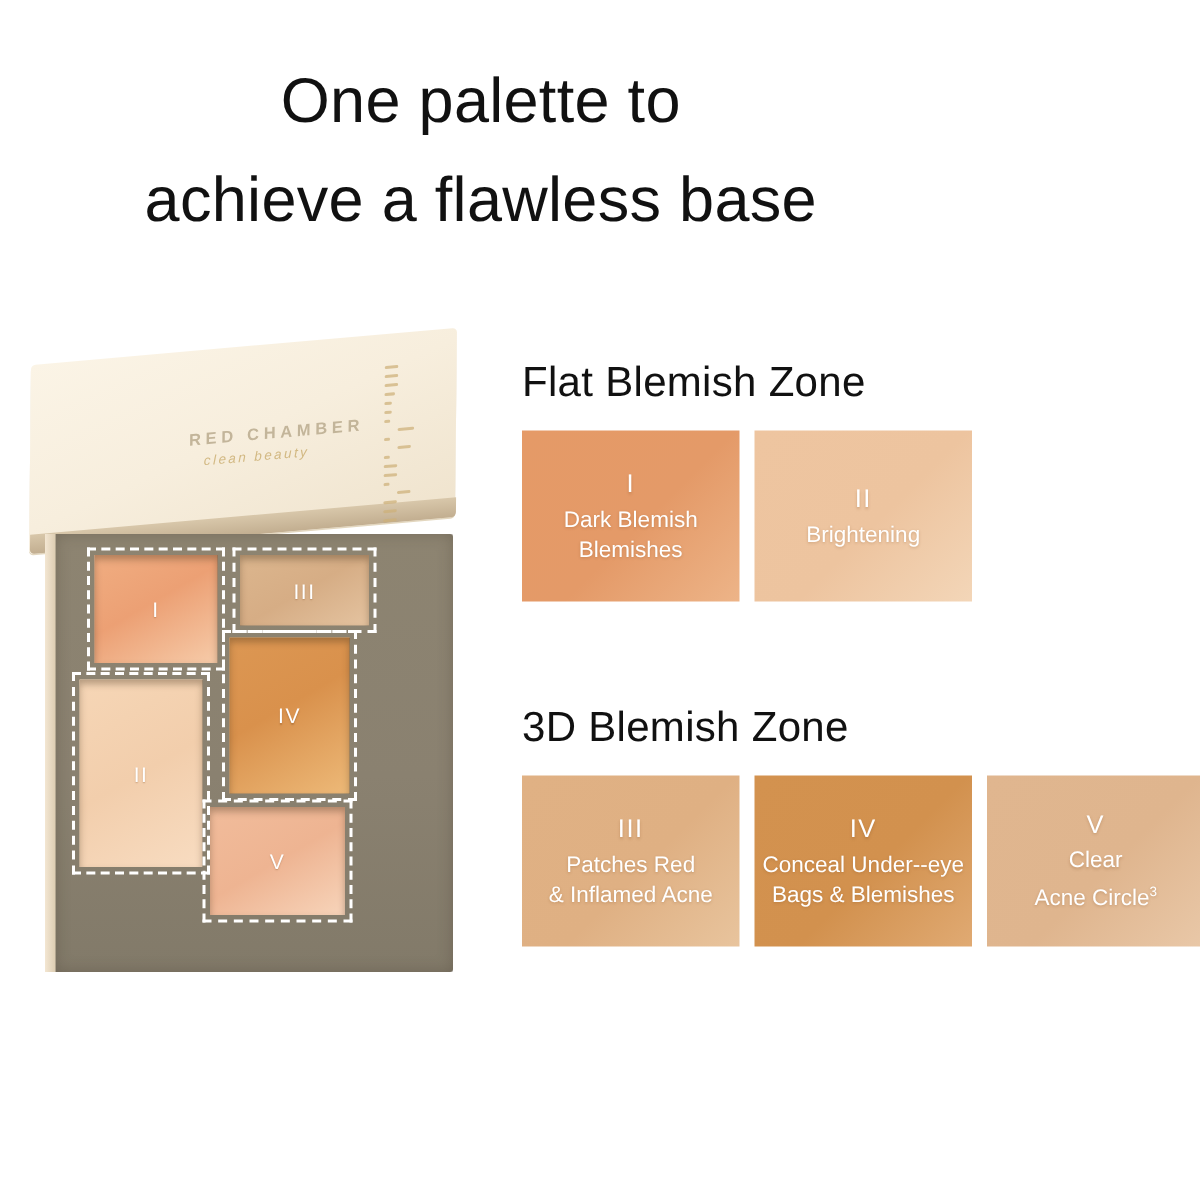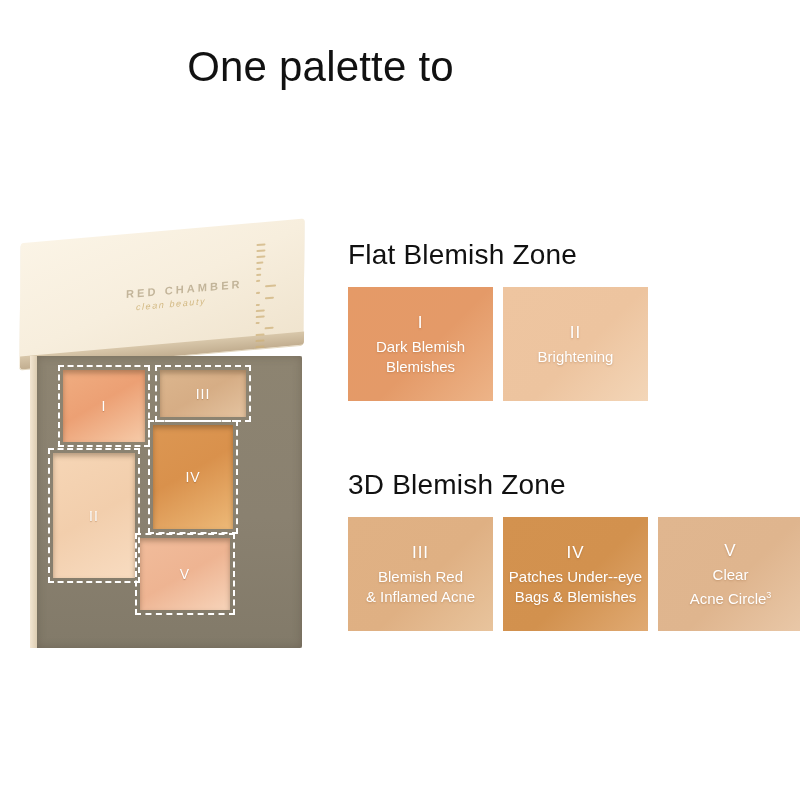--- a/index.html
+++ b/index.html
@@ -196,20 +196,21 @@
   .swatch-desc sup {
     font-size: 9px;
     vertical-align: super;
   }
 </style>
 </head>
 <body>
 
 <div class="headline">
   <div class="headline-line">One palette to</div>
+  <div class="headline-line">achieve a flawless base</div>
 </div>
 
 <div class="product">
 
   <div class="lid"></div>
   <div class="lid-edge"></div>
 
   <div class="lid-brand">
     <div class="brand-name">RED CHAMBER</div>
     <div class="brand-sub">clean beauty</div>
@@ -279,27 +280,27 @@
 
   </div>
 </div>
 
 <div class="zone" style="top:468px;">
   <div class="zone-title">3D Blemish Zone</div>
   <div class="swatch-row">
 
     <div class="swatch" style="background:linear-gradient(135deg,#e0b184 0%,#dfb083 55%,#e8c49d 100%);">
       <div class="swatch-num">III</div>
-      <div class="swatch-desc">Blemish Red</div>
+      <div class="swatch-desc">Patches Red</div>
       <div class="swatch-desc">&amp; Inflamed Acne</div>
     </div>
 
     <div class="swatch" style="background:linear-gradient(135deg,#d3924f 0%,#d2914e 55%,#e0aa73 100%);">
       <div class="swatch-num">IV</div>
-      <div class="swatch-desc">Patches Under--eye</div>
+      <div class="swatch-desc">Conceal Under--eye</div>
       <div class="swatch-desc">Bags &amp; Blemishes</div>
     </div>
 
     <div class="swatch" style="background:linear-gradient(135deg,#e0b68f 0%,#dfb58e 55%,#e9c8a8 100%);">
       <div class="swatch-num">V</div>
       <div class="swatch-desc">Clear</div>
       <div class="swatch-desc"><span>Acne Circle</span><sup>3</sup></div>
     </div>
 
   </div>

